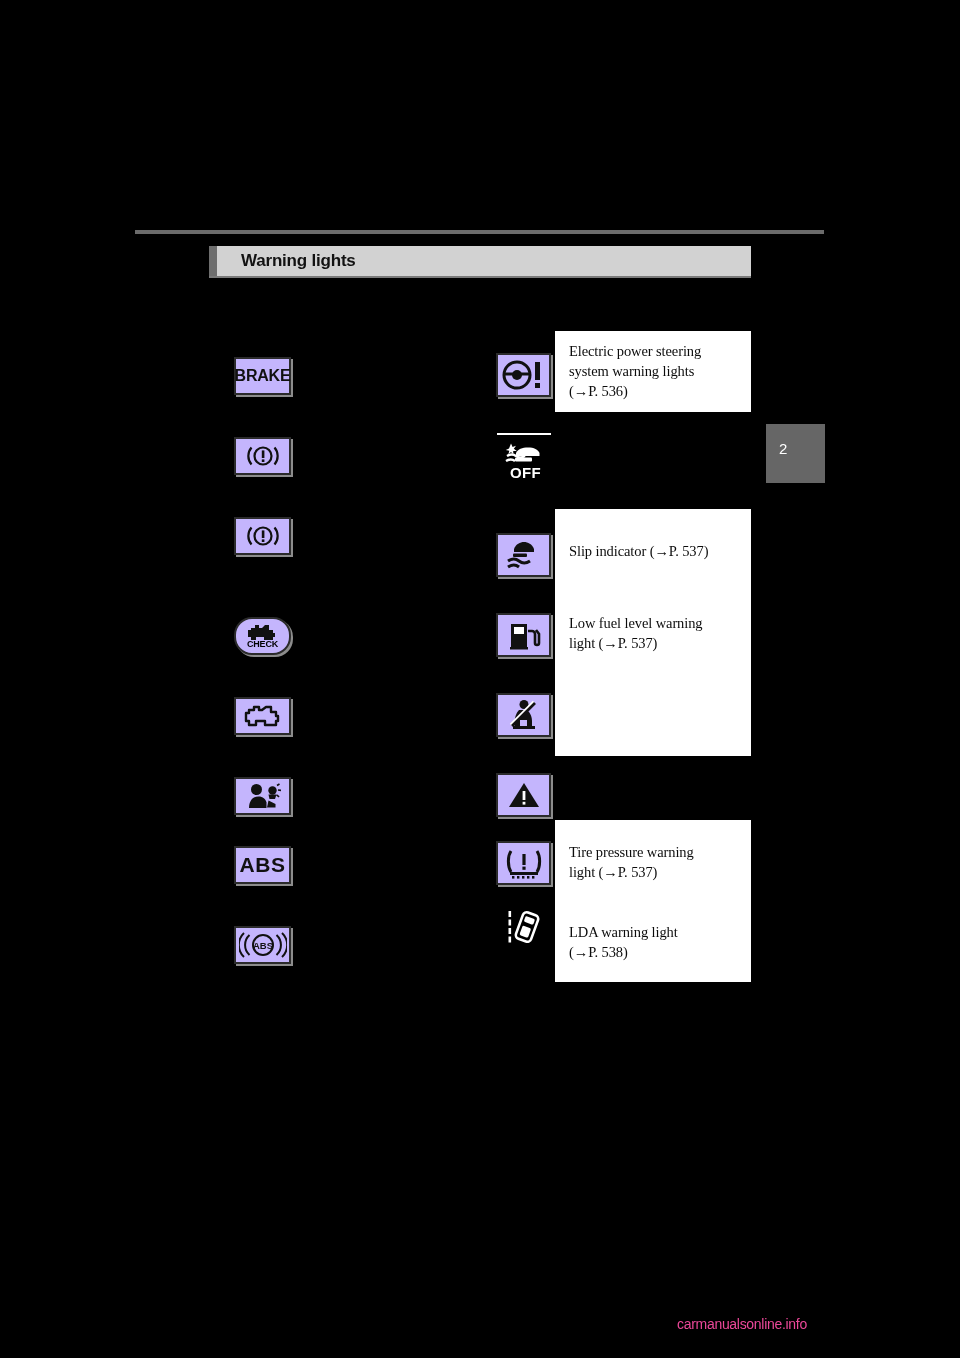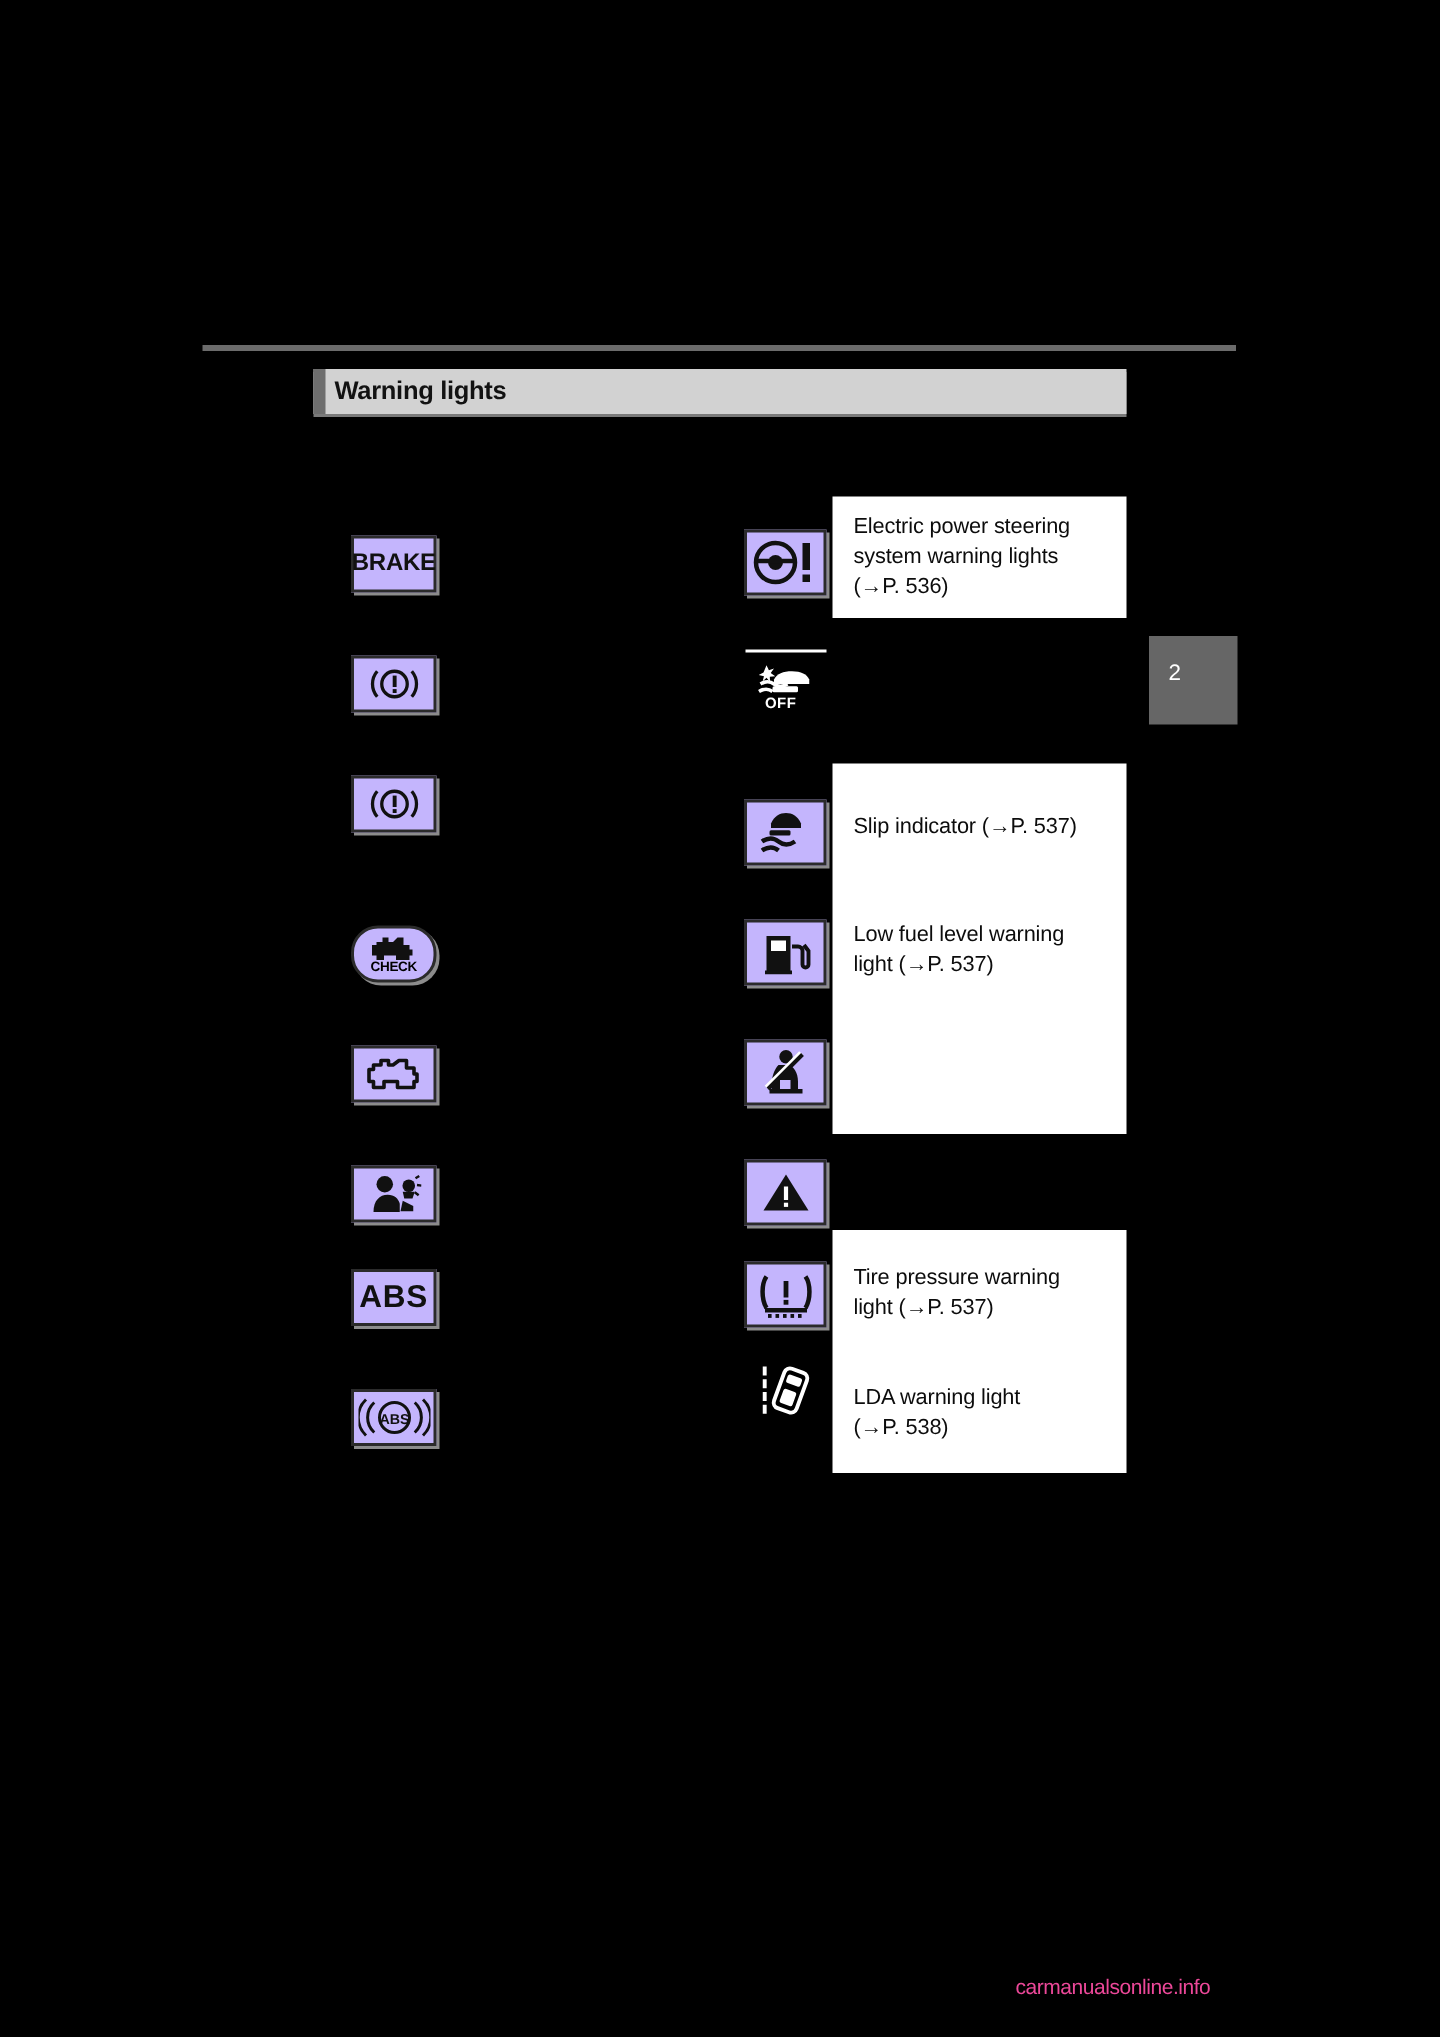--- a/index.html
+++ b/index.html
@@ -48,21 +48,21 @@
   .section-header .accent {
     width: 8px;
     height: 30px;
     background: #6e6e6e;
     flex: 0 0 8px;
   }
   .section-header .title {
     font-size: 17px;
     font-weight: bold;
     color: #121212;
-    padding-left: 6px;
+    padding-left: 24px;
     letter-spacing: -0.2px;
     line-height: 30px;
   }
 
   
   .chapter-tab {
     position: absolute;
     left: 766px;
     top: 424px;
     width: 59px;
@@ -87,20 +87,21 @@
   .panel-1 { left: 555px; top: 331px;  width: 196px; height: 81px; }
   .panel-2 { left: 555px; top: 509px;  width: 196px; height: 247px; }
   .panel-3 { left: 555px; top: 820px;  width: 196px; height: 162px; }
 
   .caption {
     position: absolute;
     font-size: 14.5px;
     line-height: 20px;
     color: #0c0c0c;
     letter-spacing: -0.1px;
+    font-family: Liberation Serif, serif;
   }
 
   
   .icon-box {
     position: absolute;
     background: #c4b5fd;
     border: 2px solid #2b2b2b;
     box-sizing: border-box;
     display: flex;
     align-items: center;
@@ -244,21 +245,21 @@
     <svg class="icon-svg" style="position:absolute; left:8px; top:8px;" width="42" height="24" viewBox="0 0 42 24">
 
       <path d="M12 12 C14 8 18 6.5 24 6.5 C30 6.5 34 8.5 35.5 12 L35.5 15 L12 15 Z" fill="#ffffff"></path>
       <rect x="11" y="16.5" width="17" height="4" rx="1" fill="#ffffff"></rect>
 
       <path d="M3 15 q5 -3 9 0 q4 3 9 0" fill="none" stroke="#ffffff" stroke-width="2.4"></path>
       <path d="M2 20 q5 -3 9 0" fill="none" stroke="#ffffff" stroke-width="2.4"></path>
 
       <path d="M7 2.5 l1.6 3.4 l3.4 -1.2 l-2.2 3 l3 2.2 l-3.6 0.2 l0.2 3.5 l-2.4 -2.7 l-2.6 2.4 l0.9 -3.5 l-3.5 -0.8 l3.2 -1.6 z" fill="#ffffff"></path>
     </svg>
-    <div style="position:absolute; left:14px; top:31px; font-size:10px; font-weight:bold; color:#ffffff; letter-spacing:0.3px;">OFF</div>
+    <div style="position:absolute; left:14px; top:31px; font-size:15px; font-weight:bold; color:#ffffff; letter-spacing:0.3px;">OFF</div>
   </div>
 
   <div class="icon-box" style="left:496px; top:533px; width:55px; height:44px;">
     <svg class="icon-svg" width="38" height="32" viewBox="0 0 38 32">
       <path d="M9 10 C11 5 15 3 19 3 C23 3 27 5 29 10 L29 13 L9 13 Z" fill="#111"></path>
       <rect x="8" y="14.5" width="14" height="3.5" rx="1" fill="#111"></rect>
       <path d="M3 22 q6 -4 11 0 q5 4 11 0" fill="none" stroke="#111" stroke-width="3"></path>
       <path d="M3 28 q6 -4 11 0" fill="none" stroke="#111" stroke-width="3"></path>
     </svg>
   </div>

